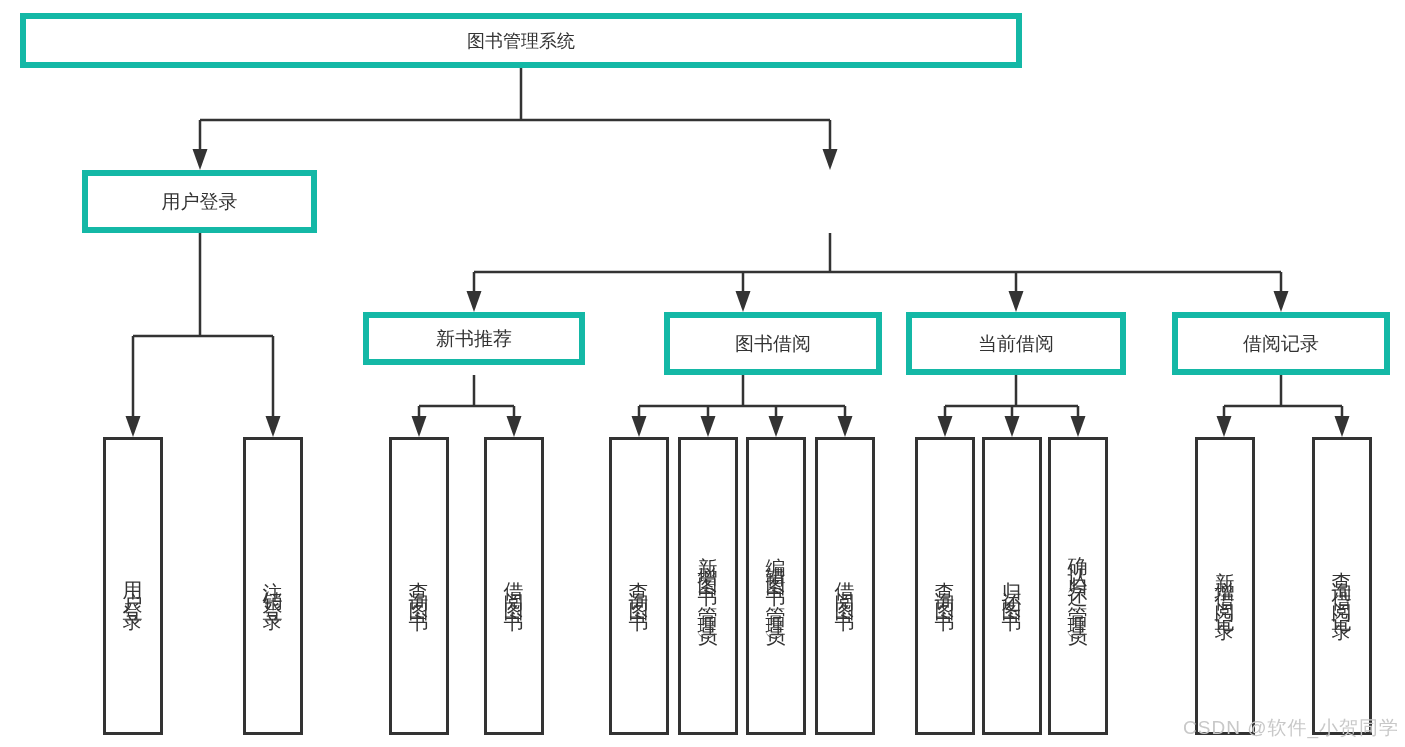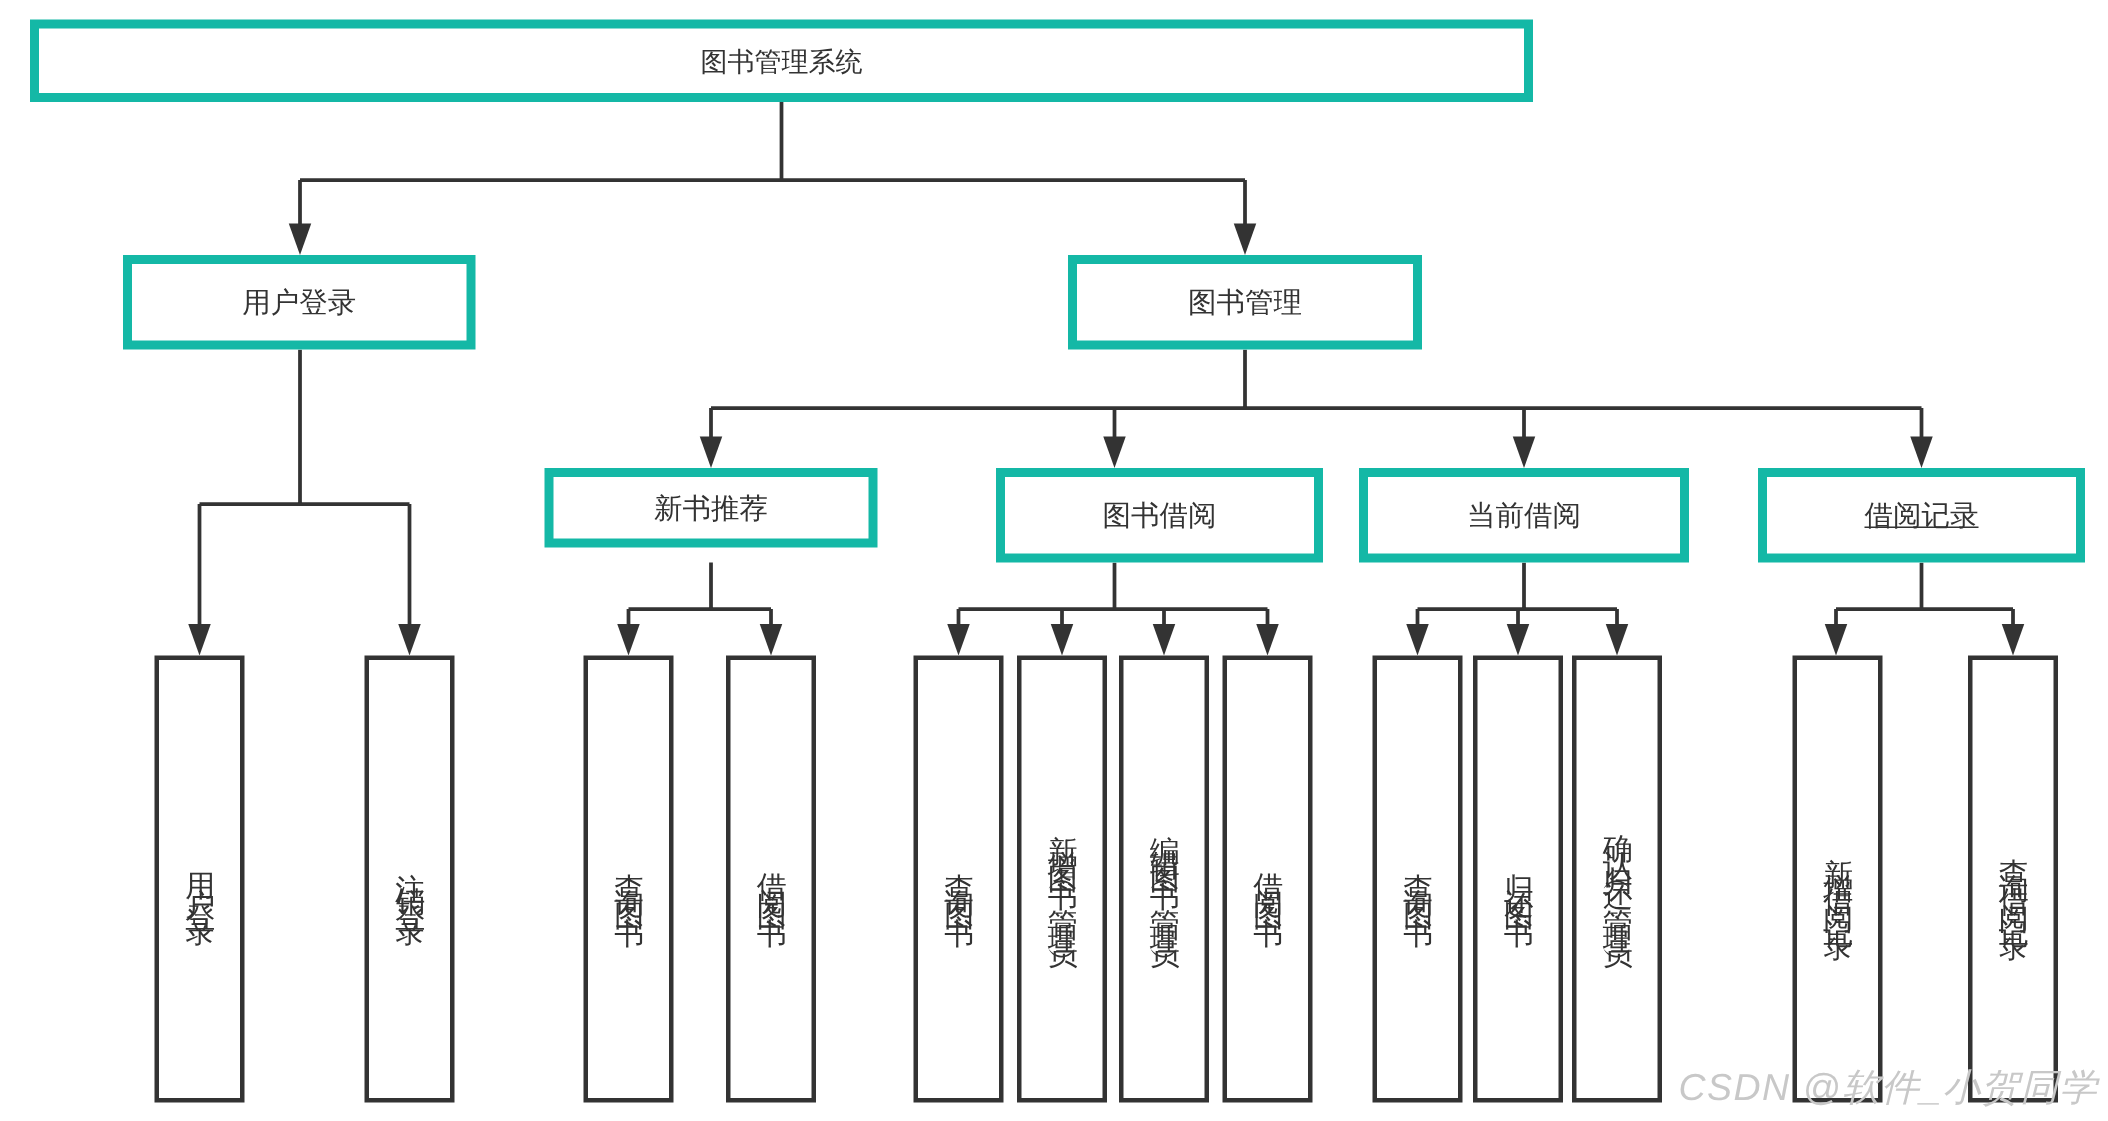--- a/index.html
+++ b/index.html
@@ -52,25 +52,24 @@
     text-orientation: mixed;
     font-size: 20px;
     letter-spacing: 10px;
     color: #333333;
     line-height: 1;
   }
   .watermark {
     position: absolute;
     right: 6px;
     bottom: 6px;
-    font-size: 25px;
+    font-size: 19px;
     color: #c8c8c8;
     letter-spacing: 1px;
     white-space: nowrap;
-    font-style: italic;
   }
 </style>
 </head>
 <body>
 
 <div class="stage">
 
   <svg class="connectors" width="1405" height="747" viewBox="0 0 1405 747" xmlns="http://www.w3.org/2000/svg">
     <g stroke="#333333" stroke-width="2.5" fill="none">
       <path d="M521 68 V120 M200 120 H830 M200 120 V152 M830 120 V152"></path>
@@ -104,34 +103,31 @@
     </g>
   </svg>
 
   <div class="box lvl0" style="left:20px; top:13px; width:1002px; height:55px;">
     <span>图书管理系统</span>
   </div>
 
   <div class="box lvl1" style="left:82px; top:170px; width:235px; height:63px;">
     <span>用户登录</span>
   </div>
-  <div class="box lvl1" style="left:712px; top:170px; width:236px; height:63px;">
-    <span>图书管理</span>
-  </div>
 
   <div class="box lvl2" style="left:363px; top:312px; width:222px; height:53px;">
     <span>新书推荐</span>
   </div>
   <div class="box lvl2" style="left:664px; top:312px; width:218px; height:63px;justify-content:center;">
     <span>图书借阅</span>
   </div>
   <div class="box lvl2" style="left:906px; top:312px; width:220px; height:63px;font-family:Liberation Serif, serif;">
     <span>当前借阅</span>
   </div>
-  <div class="box lvl2" style="left:1172px; top:312px; width:218px; height:63px;text-decoration:underline;">
+  <div class="box lvl2" style="left:1172px; top:312px; width:218px; height:63px;">
     <span>借阅记录</span>
   </div>
 
   <div class="leaf" style="left:103px;">
     <span class="vtext">用户登录</span>
   </div>
   <div class="leaf" style="left:243px;">
     <span class="vtext">注销登录</span>
   </div>
 

